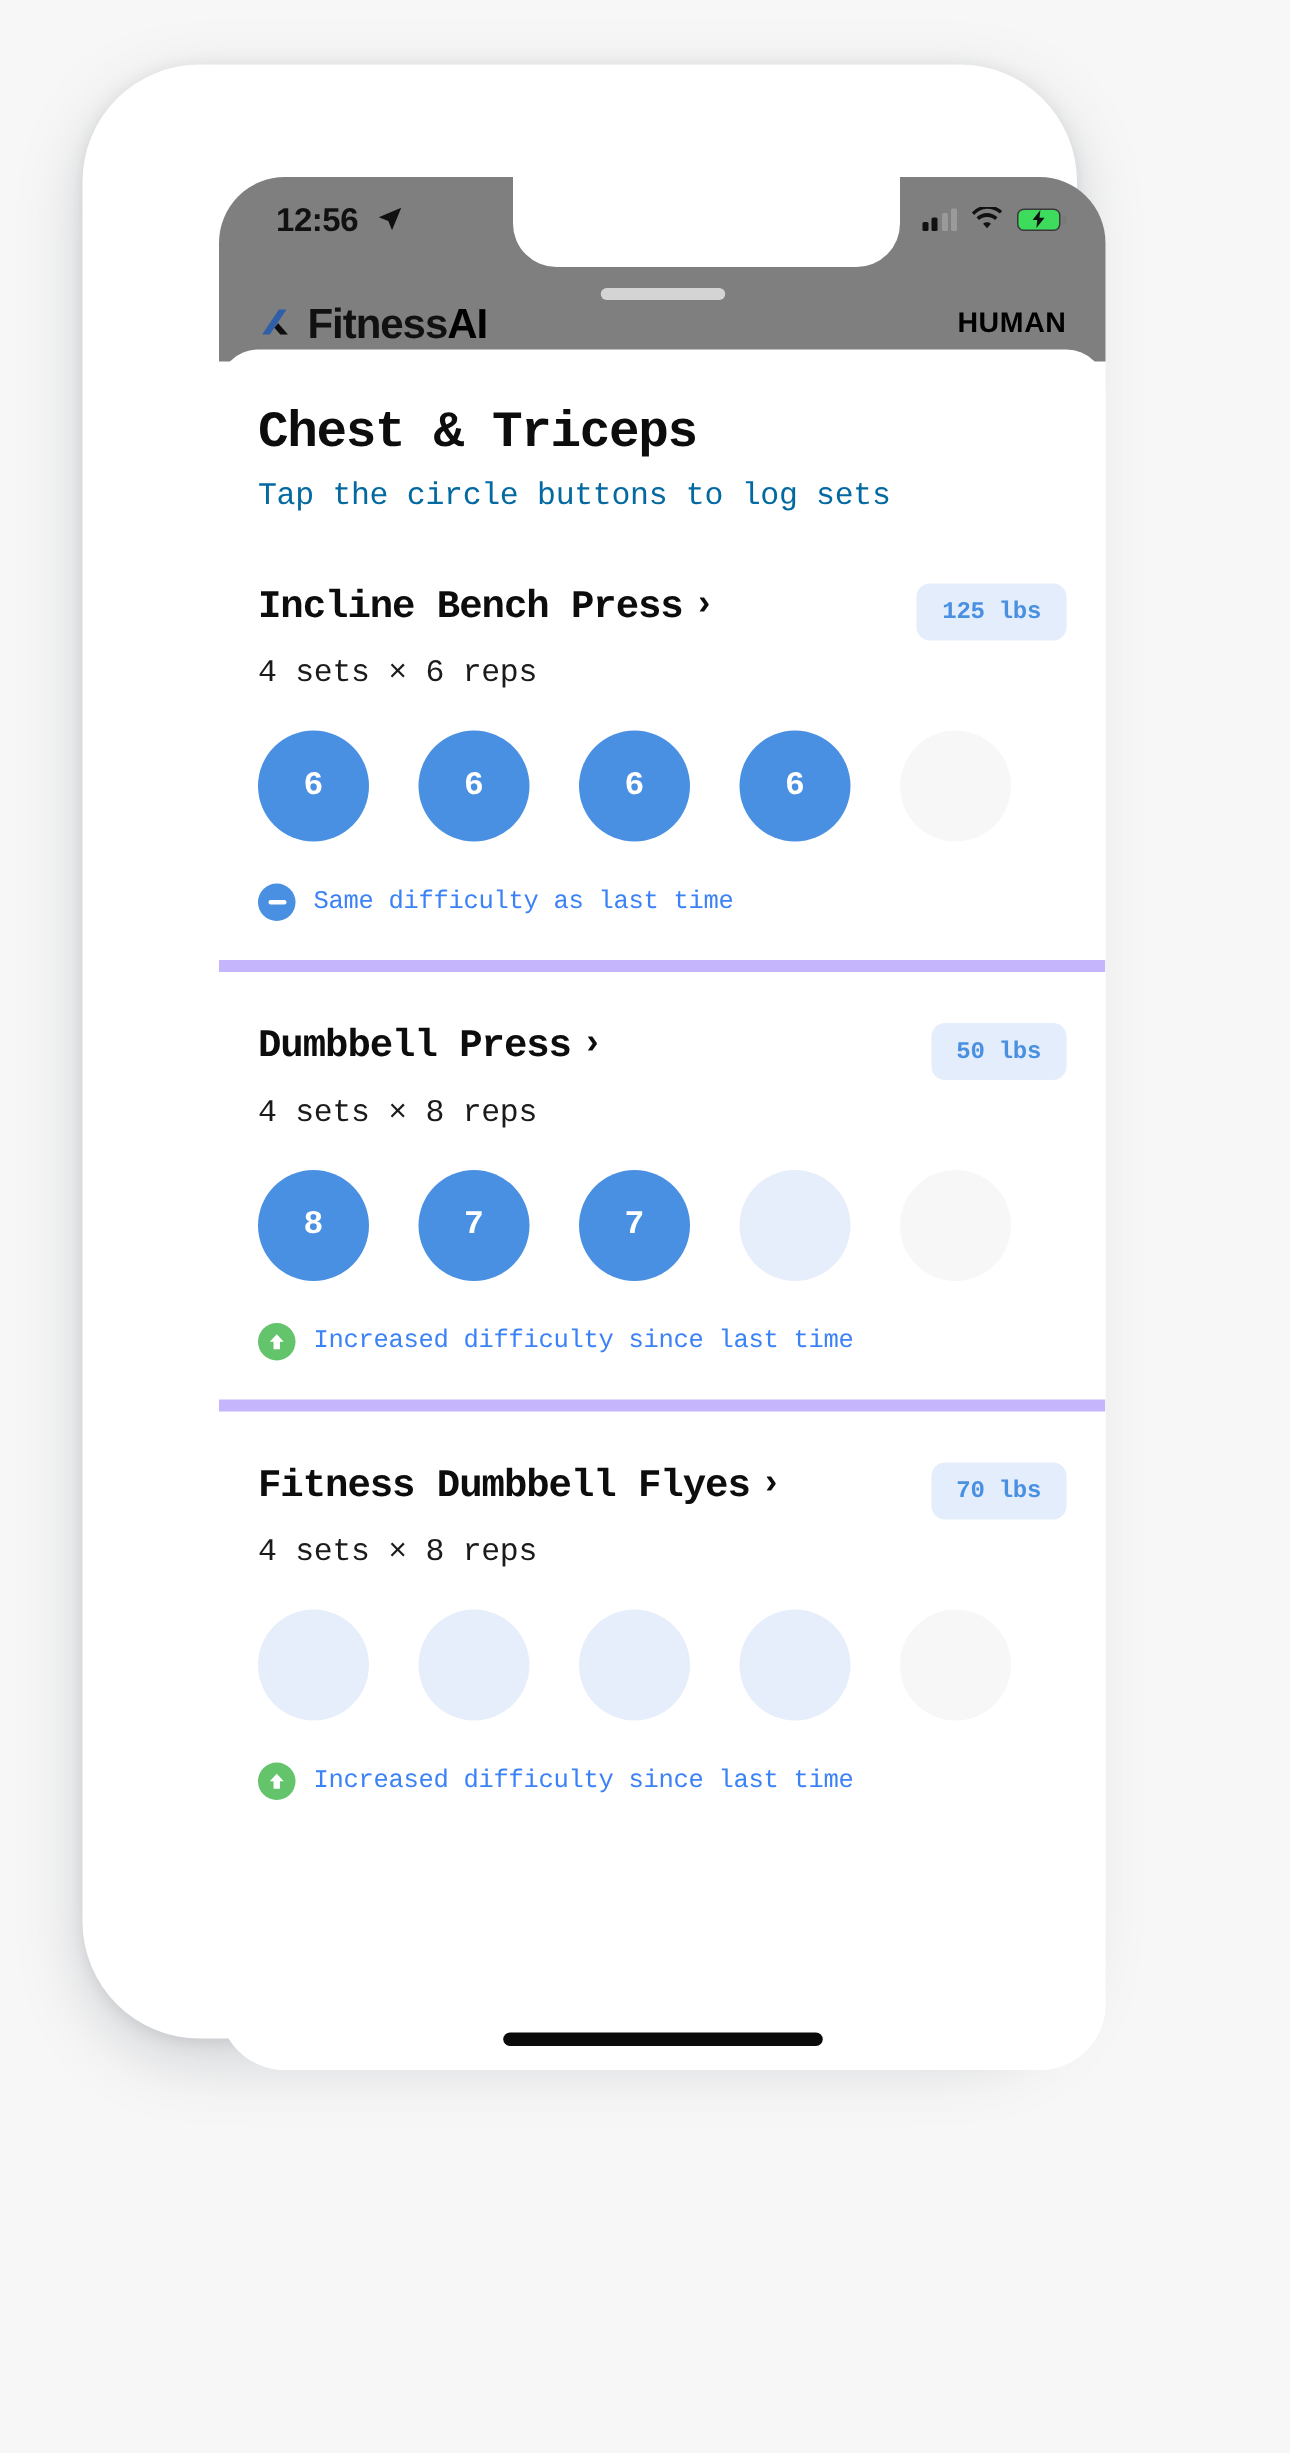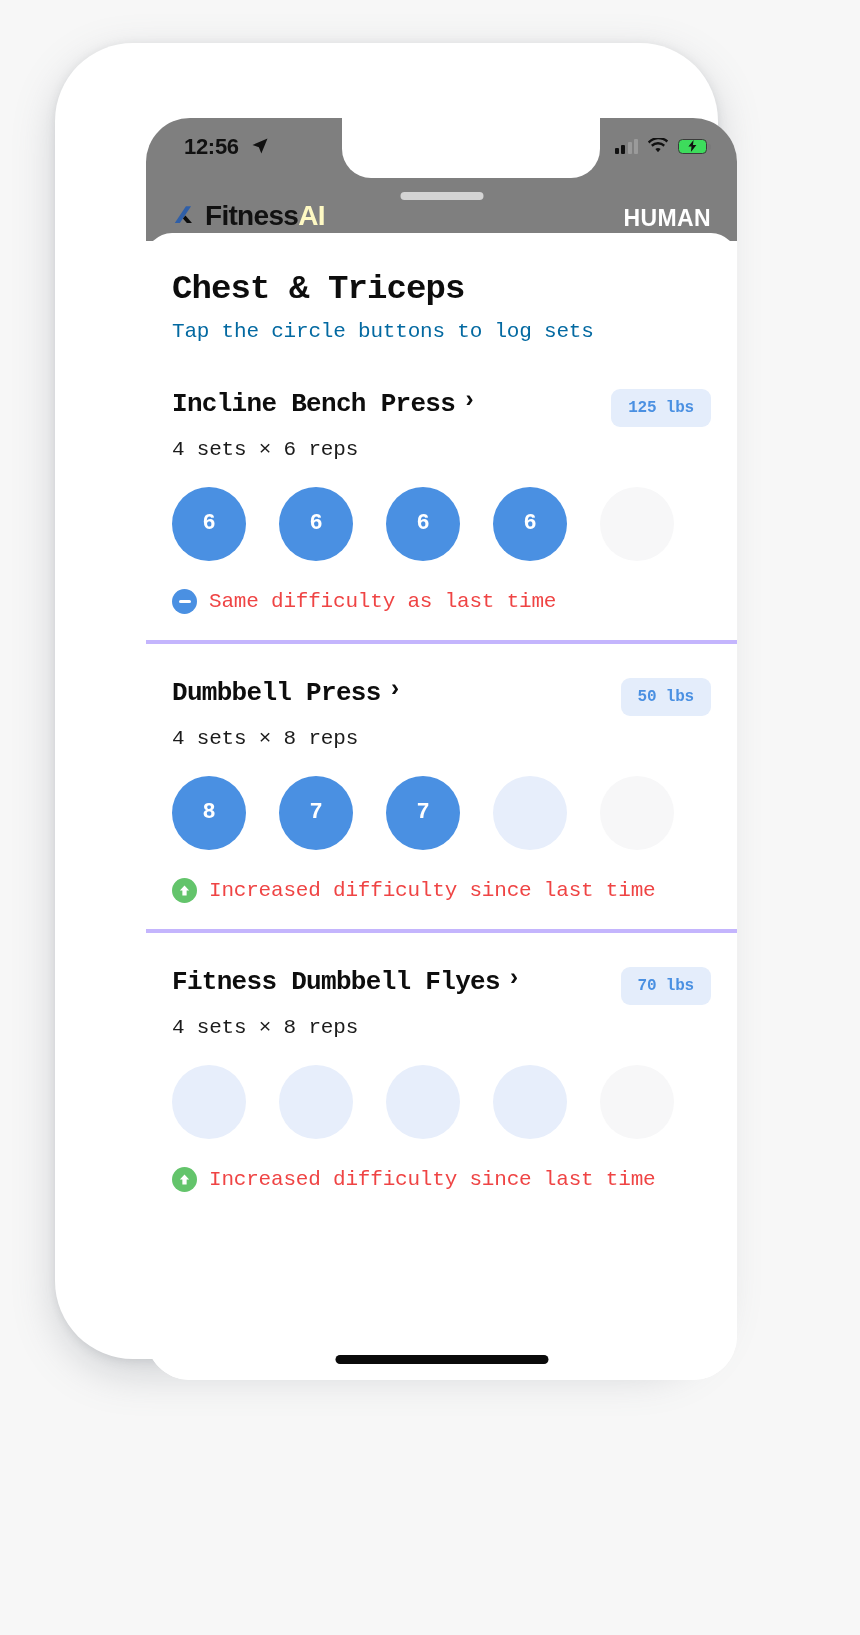--- a/index.html
+++ b/index.html
@@ -87,24 +87,24 @@
     background:#d4d4d4; border-radius:4px;
   }
   .brand{
     position:absolute; left:26px; top:22px;
     display:flex; align-items:center; gap:7px;
   }
   .brand-mark{ width:26px; height:26px; }
   .brand-text{
     font-size:28px; font-weight:bold; letter-spacing:-0.7px; color:#111;
   }
-  .brand-text .ai{ color:#fef9c3; }
+  .brand-text .ai{ color:#000000; }
   .human-label{
     position:absolute; right:26px; top:27px;
-    font-size:23px; font-weight:bold; color:#ffffff; letter-spacing:0.4px;
+    font-size:19px; font-weight:bold; color:#000000; letter-spacing:0.4px;
   }
 
   
   .sheet{
     position:absolute; left:0; top:115px;
     width:591px; height:1147px;
     background:#ffffff;
     border-top-left-radius:26px;
     border-top-right-radius:26px;
     overflow:hidden;
@@ -119,27 +119,27 @@
   .page-sub{
     margin-top:10px;
     font-size:21px; color:#0369a1; letter-spacing:-0.2px;
   }
 
   
   .card{
     background:#ffffff;
     padding:34px 26px 26px 26px;
   }
-  .card + .card{ border-top:4px solid #c4b5fd; }
+  .card + .card{ border-top:8px solid #c4b5fd; }
   .card-top{
     display:flex; align-items:flex-start; justify-content:space-between;
   }
   .ex-name{
     font-size:26px; font-weight:bold; color:#0d0d0d;
-    letter-spacing:-0.7px; display:flex; gap:7px;
+    letter-spacing:-0.7px; display:flex; align-items:center; gap:7px;
   }
   .chev{ font-size:24px; font-weight:bold; color:#0d0d0d; line-height:1; }
   .weight-badge{
     background:#e4edfb; color:#4a90e2;
     font-size:16px; font-weight:bold;
     padding:10px 17px; border-radius:9px;
     white-space:nowrap; letter-spacing:-0.2px;
   }
   .ex-meta{
     margin-top:11px;
@@ -167,21 +167,21 @@
     width:25px; height:25px; border-radius:50%;
     display:flex; align-items:center; justify-content:center;
     flex:0 0 auto;
   }
   .diff-icon.same{ background:#4a90e2; }
   .diff-icon.up{ background:#63c46b; }
   .diff-icon.same .bar{
     width:12px; height:3px; background:#ffffff; border-radius:2px;
   }
   .diff-text{
-    font-size:21px; color:#ef4444; letter-spacing:-0.2px;
+    font-size:17px; color:#3b82f6; letter-spacing:-0.2px;
   }
 
   
   .home-indicator{
     position:absolute; bottom:16px; left:50%;
     transform:translateX(-50%);
     width:213px; height:9px;
     background:#0a0a0a; border-radius:5px;
   }
 </style>

